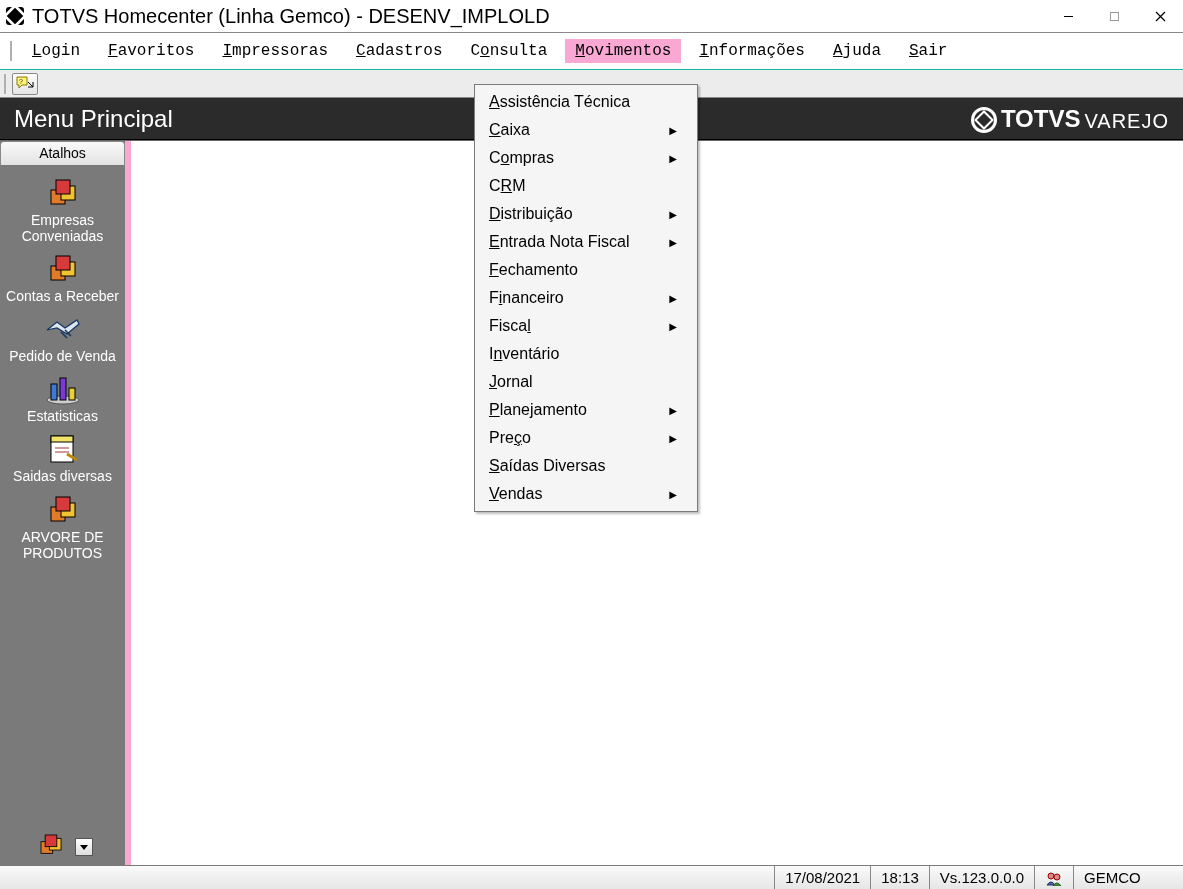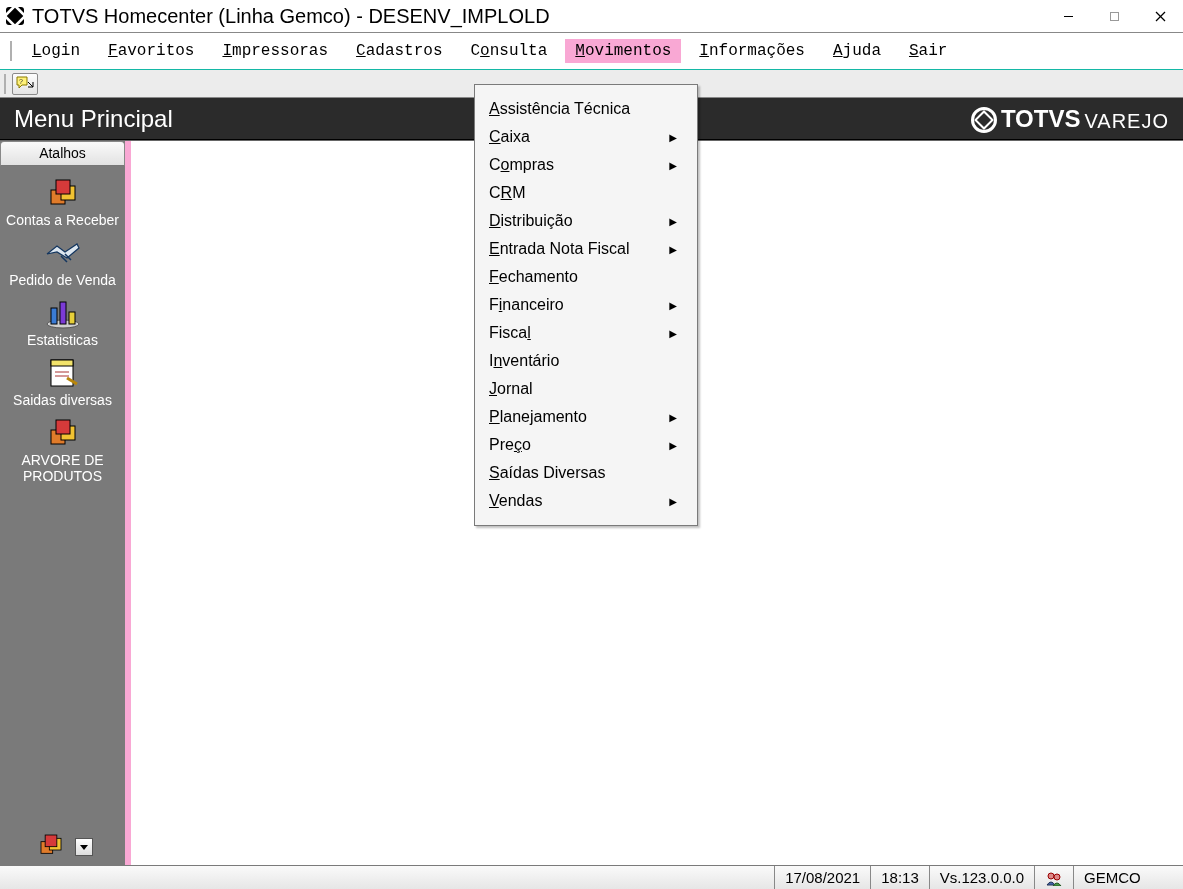--- a/index.html
+++ b/index.html
@@ -174,21 +174,21 @@
   
   .dropdown {
     position: absolute;
     top: 84px; 
     left: 474px;
     width: 224px;
     background: #f5f5f5;
     border: 1px solid #7a7a7a;
     box-shadow: 2px 2px 2px rgba(0,0,0,0.25);
     z-index: 10;
-    padding: 10px 2px;
+    padding: 3px 2px;
   }
   .dropdown .dd-item {
     padding: 5px 18px 5px 12px;
     font-size: 16px;
     display: flex;
     justify-content: space-between;
     align-items: center;
     color: #000;
   }
   .dropdown .dd-item.highlight {
@@ -282,20 +282,30 @@
     <span class="brand-icon"></span>
     <span>TOTVS</span>
     <span class="sub">VAREJO</span>
   </span>
 </div>
 
 <div class="content">
   <div class="sidebar">
     <div class="sidebar-tab">Atalhos</div>
     <div class="sidebar-items" id="sidebar-items">
+        <div class="shortcut">
+          <div class="ico">
+            <svg viewBox="0 0 40 36">
+              <rect x="8" y="16" width="14" height="14" fill="#e07b2a" stroke="#000"></rect>
+              <rect x="18" y="12" width="14" height="14" fill="#f1c232" stroke="#000"></rect>
+              <rect x="13" y="6" width="14" height="14" fill="#d63a3a" stroke="#000"></rect>
+            </svg>
+          </div>
+          <div>Empresas Conveniadas</div>
+        </div>
         <div class="shortcut">
           <div class="ico">
             <svg viewBox="0 0 40 36">
               <rect x="8" y="16" width="14" height="14" fill="#e07b2a" stroke="#000"></rect>
               <rect x="18" y="12" width="14" height="14" fill="#f1c232" stroke="#000"></rect>
               <rect x="13" y="6" width="14" height="14" fill="#d63a3a" stroke="#000"></rect>
             </svg>
           </div>
           <div>Contas a Receber</div>
         </div>

